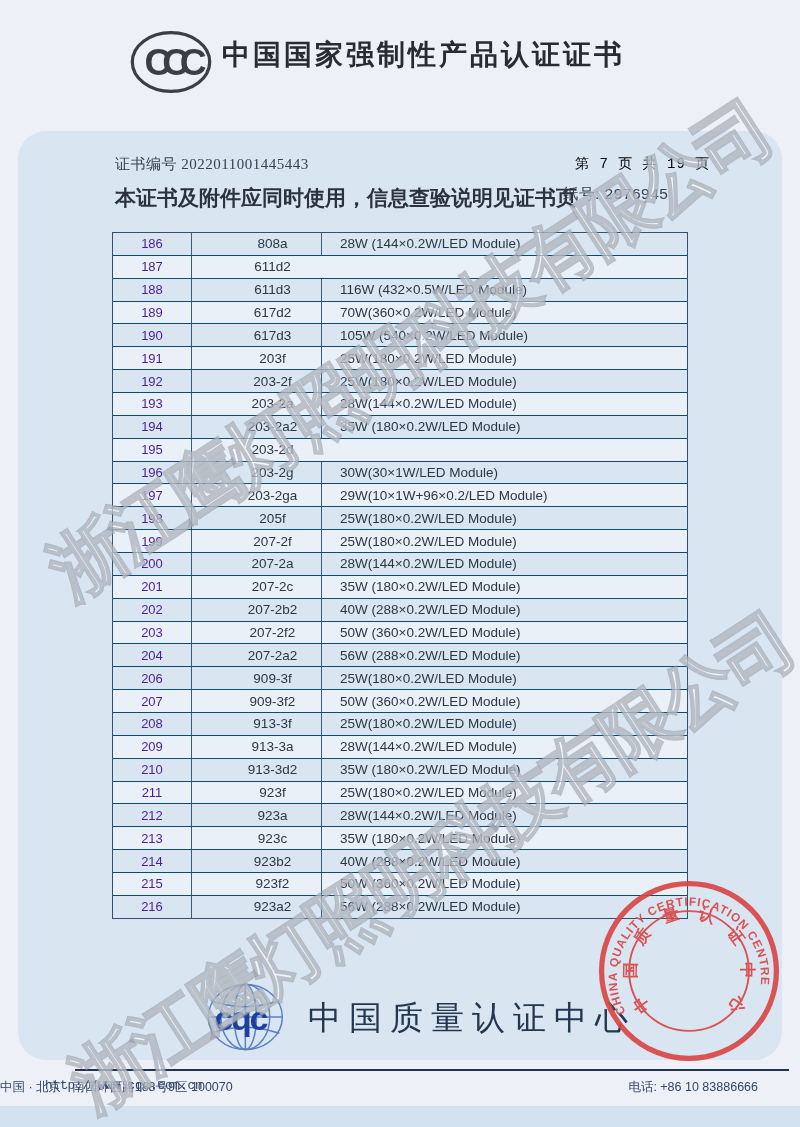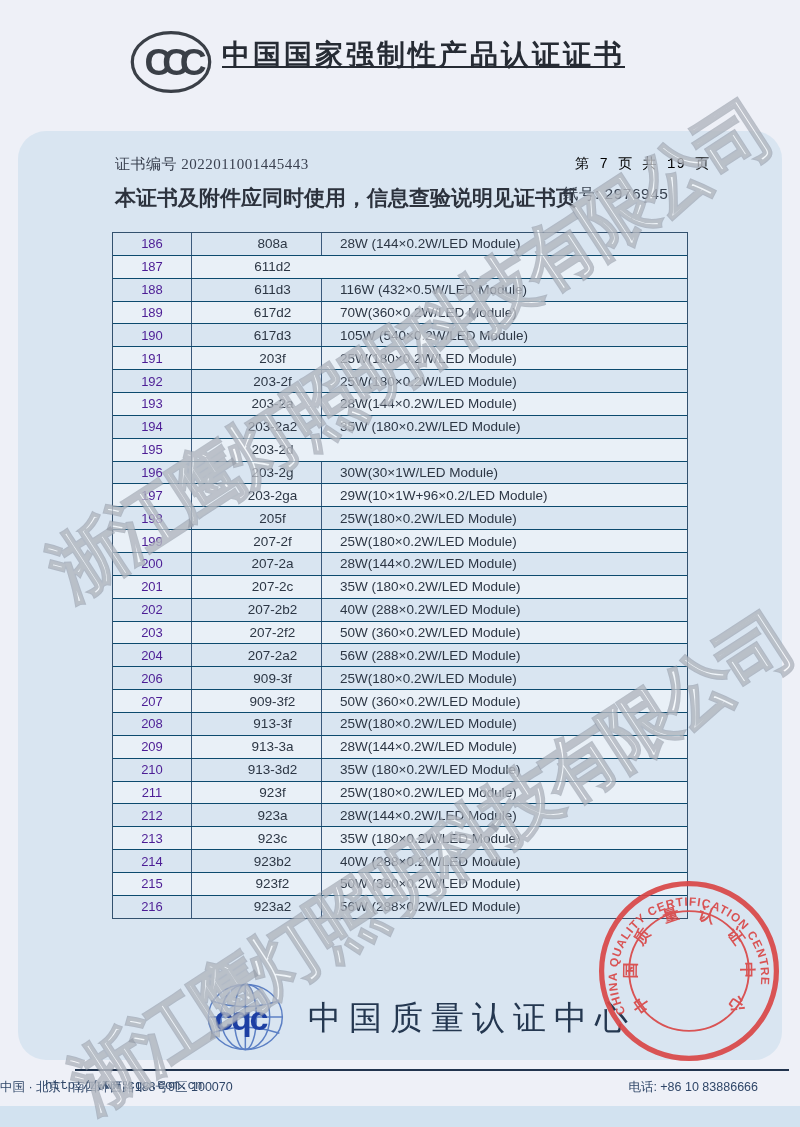--- a/index.html
+++ b/index.html
@@ -13,21 +13,21 @@
 
   
   .blue-panel{
     left:18px;top:131px;width:764px;height:929px;
     background:#d9e5f1;border-radius:28px;
   }
   .bottom-strip{left:0;top:1106px;width:800px;height:21px;background:#d2e2f0;}
   .ccc-logo{left:128px;top:27px;width:86px;height:70px;}
   .page-title{
     left:222px;top:36px;width:560px;
-    font-size:28px;font-weight:700;color:#262b34;letter-spacing:3px;text-decoration:underline;
+    font-size:28px;font-weight:700;color:#262b34;letter-spacing:3px;
   }
 
   
   .cert-line{
     left:115px;top:155px;font-size:15px;color:#3a4150;
     font-family:"Liberation Serif",serif;letter-spacing:.5px;
   }
   .page-info{
     left:575px;top:155px;font-size:14px;color:#000000;
     font-family:Liberation Mono, monospace;letter-spacing:1px;

